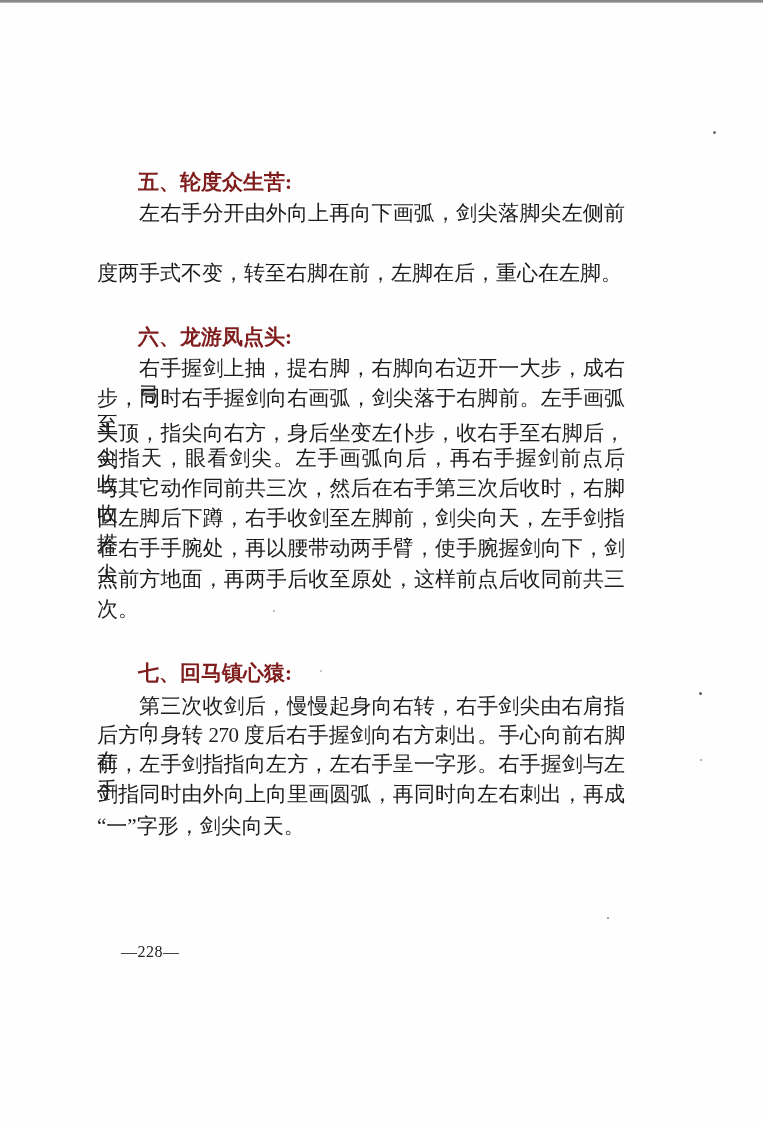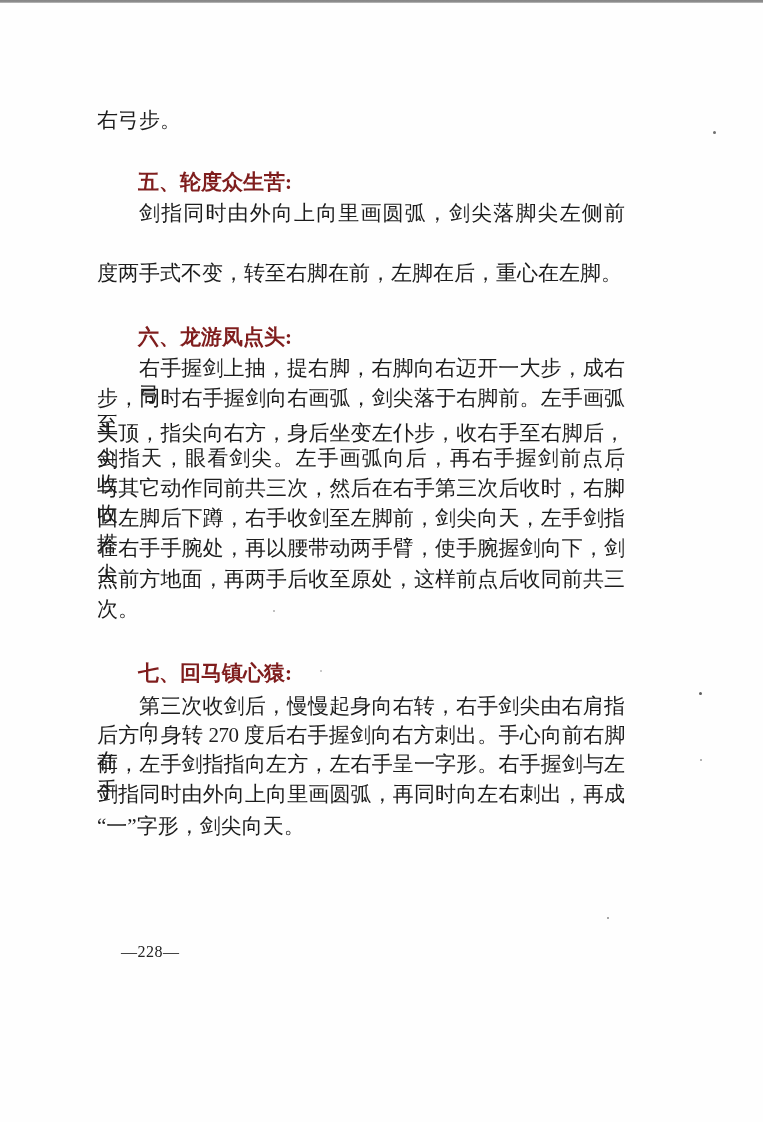--- a/index.html
+++ b/index.html
@@ -65,25 +65,24 @@
   .s6{left:273px;top:610px;width:2px;height:2px;background:#ababab;}
   .s7{left:320px;top:670px;width:2px;height:2px;background:#b8b8b8;}
 </style>
 </head>
 <body>
 
 <div class="page">
 
   <div class="top-edge"></div>
 
-  <div class="textline" style="top:107px">右弓步。</div>
 
   <div class="heading" style="top:169px">五、轮度众生苦:</div>
 
-  <div class="textline jfirst" style="top:200px">剑指同时由外向上向里画圆弧，剑尖落脚尖左侧前</div>
+  <div class="textline jfirst" style="top:200px">左右手分开由外向上再向下画弧，剑尖落脚尖左侧前</div>
   <div class="textline" style="top:260px">度两手式不变，转至右脚在前，左脚在后，重心在左脚。</div>
 
   <div class="heading" style="top:324px">六、龙游凤点头:</div>
 
   <div class="textline jfirst" style="top:355px">右手握剑上抽，提右脚，右脚向右迈开一大步，成右弓</div>
   <div class="textline jfull" style="top:385px">步，同时右手握剑向右画弧，剑尖落于右脚前。左手画弧至</div>
   <div class="textline jfull" style="top:420px">头顶，指尖向右方，身后坐变左仆步，收右手至右脚后，剑</div>
   <div class="textline jfull" style="top:445px">尖指天，眼看剑尖。左手画弧向后，再右手握剑前点后收，</div>
   <div class="textline jfull" style="top:475px">与其它动作同前共三次，然后在右手第三次后收时，右脚收</div>
   <div class="textline jfull" style="top:505px">回左脚后下蹲，右手收剑至左脚前，剑尖向天，左手剑指搭</div>

